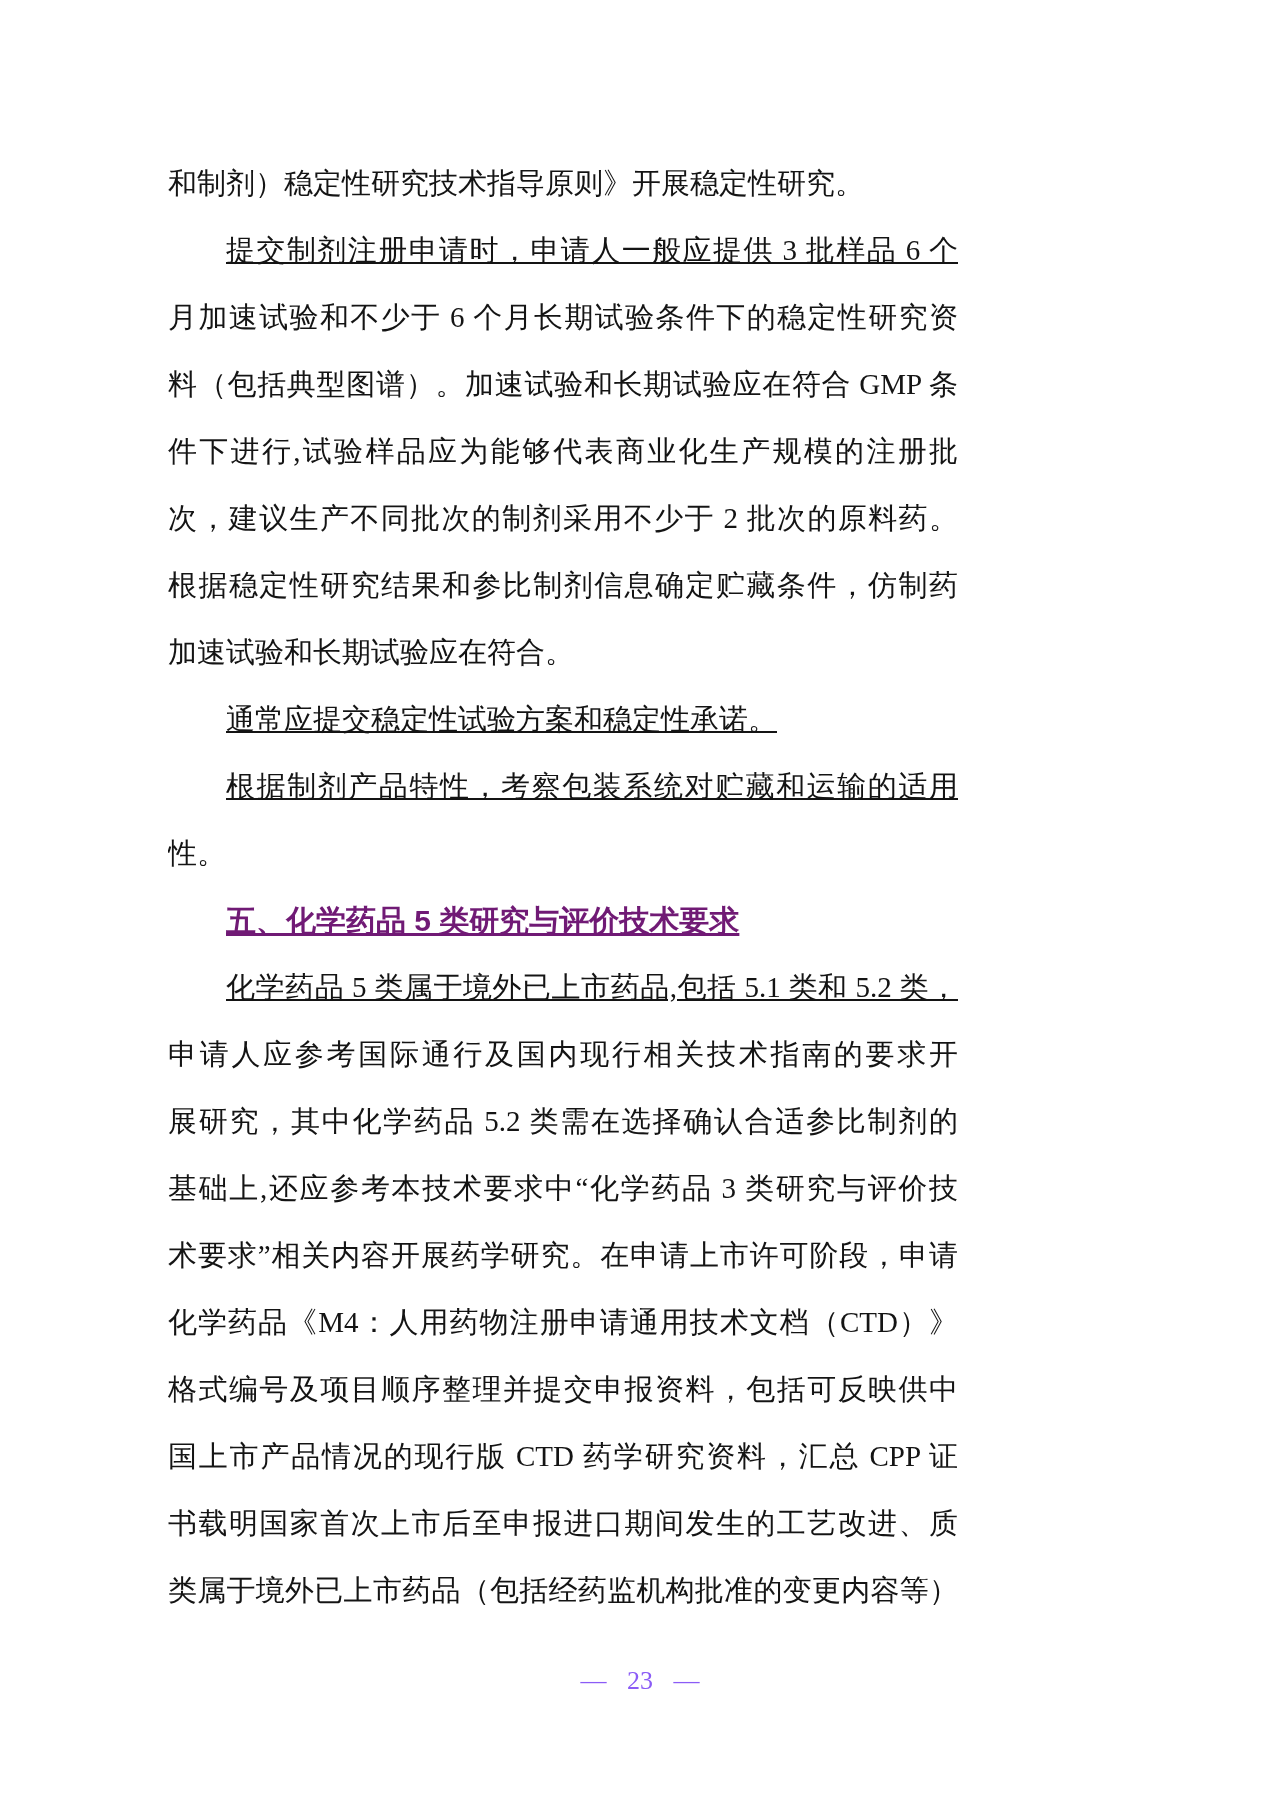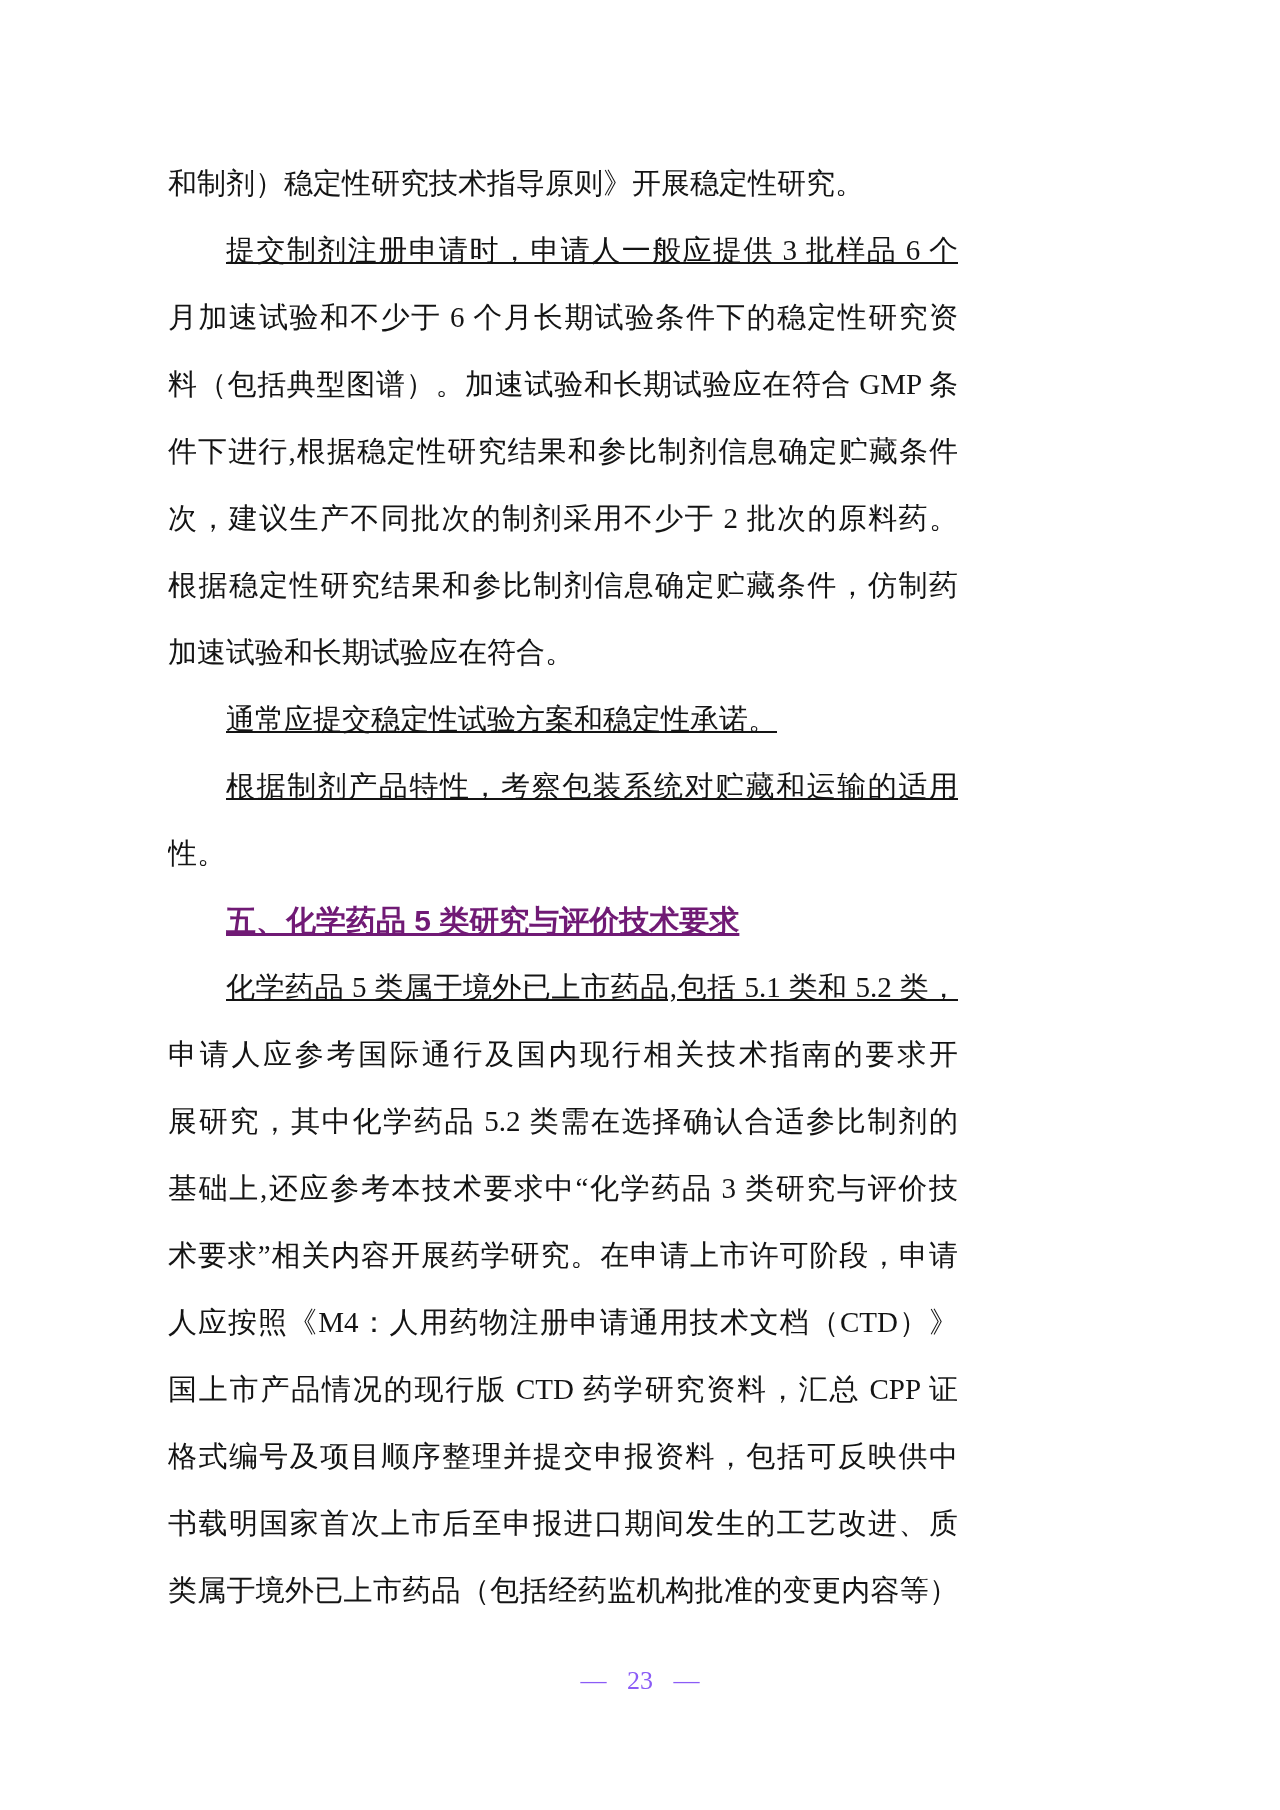--- a/index.html
+++ b/index.html
@@ -58,33 +58,33 @@
 </style>
 </head>
 <body>
 
 <div class="page">
   <div class="text-block">
     <div class="line">和制剂）稳定性研究技术指导原则》开展稳定性研究。</div>
     <div class="line fill indent">提交制剂注册申请时，申请人一般应提供 3 批样品 6 个</div>
     <div class="line fill">月加速试验和不少于 6 个月长期试验条件下的稳定性研究资</div>
     <div class="line fill">料（包括典型图谱）。加速试验和长期试验应在符合 GMP 条</div>
-    <div class="line fill">件下进行,根据稳定性研究结果和参比制剂信息确定贮藏条件</div>
+    <div class="line fill">件下进行,试验样品应为能够代表商业化生产规模的注册批</div>
     <div class="line fill">次，建议生产不同批次的制剂采用不少于 2 批次的原料药。</div>
     <div class="line fill">根据稳定性研究结果和参比制剂信息确定贮藏条件，仿制药</div>
     <div class="line">加速试验和长期试验应在符合。</div>
     <div class="line indent">通常应提交稳定性试验方案和稳定性承诺。</div>
     <div class="line fill indent">根据制剂产品特性，考察包装系统对贮藏和运输的适用</div>
     <div class="line">性。</div>
     <div class="line heading indent">五、化学药品 5 类研究与评价技术要求</div>
     <div class="line fill indent">化学药品 5 类属于境外已上市药品,包括 5.1 类和 5.2 类，</div>
     <div class="line fill">申请人应参考国际通行及国内现行相关技术指南的要求开</div>
     <div class="line fill">展研究，其中化学药品 5.2 类需在选择确认合适参比制剂的</div>
     <div class="line fill">基础上,还应参考本技术要求中“化学药品 3 类研究与评价技</div>
     <div class="line fill">术要求”相关内容开展药学研究。在申请上市许可阶段，申请</div>
-    <div class="line fill">人应按照《M4：人用药物注册申请通用技术文档（CTD）》</div>
+    <div class="line fill">化学药品《M4：人用药物注册申请通用技术文档（CTD）》</div>
+    <div class="line fill">格式编号及项目顺序整理并提交申报资料，包括可反映供中</div>
     <div class="line fill">国上市产品情况的现行版 CTD 药学研究资料，汇总 CPP 证</div>
-    <div class="line fill">格式编号及项目顺序整理并提交申报资料，包括可反映供中</div>
     <div class="line fill">书载明国家首次上市后至申报进口期间发生的工艺改进、质</div>
     <div class="line fill">类属于境外已上市药品（包括经药监机构批准的变更内容等）</div>
   </div>
   <div class="footer">— 23 —</div>
 </div>
 
 </body></html>

